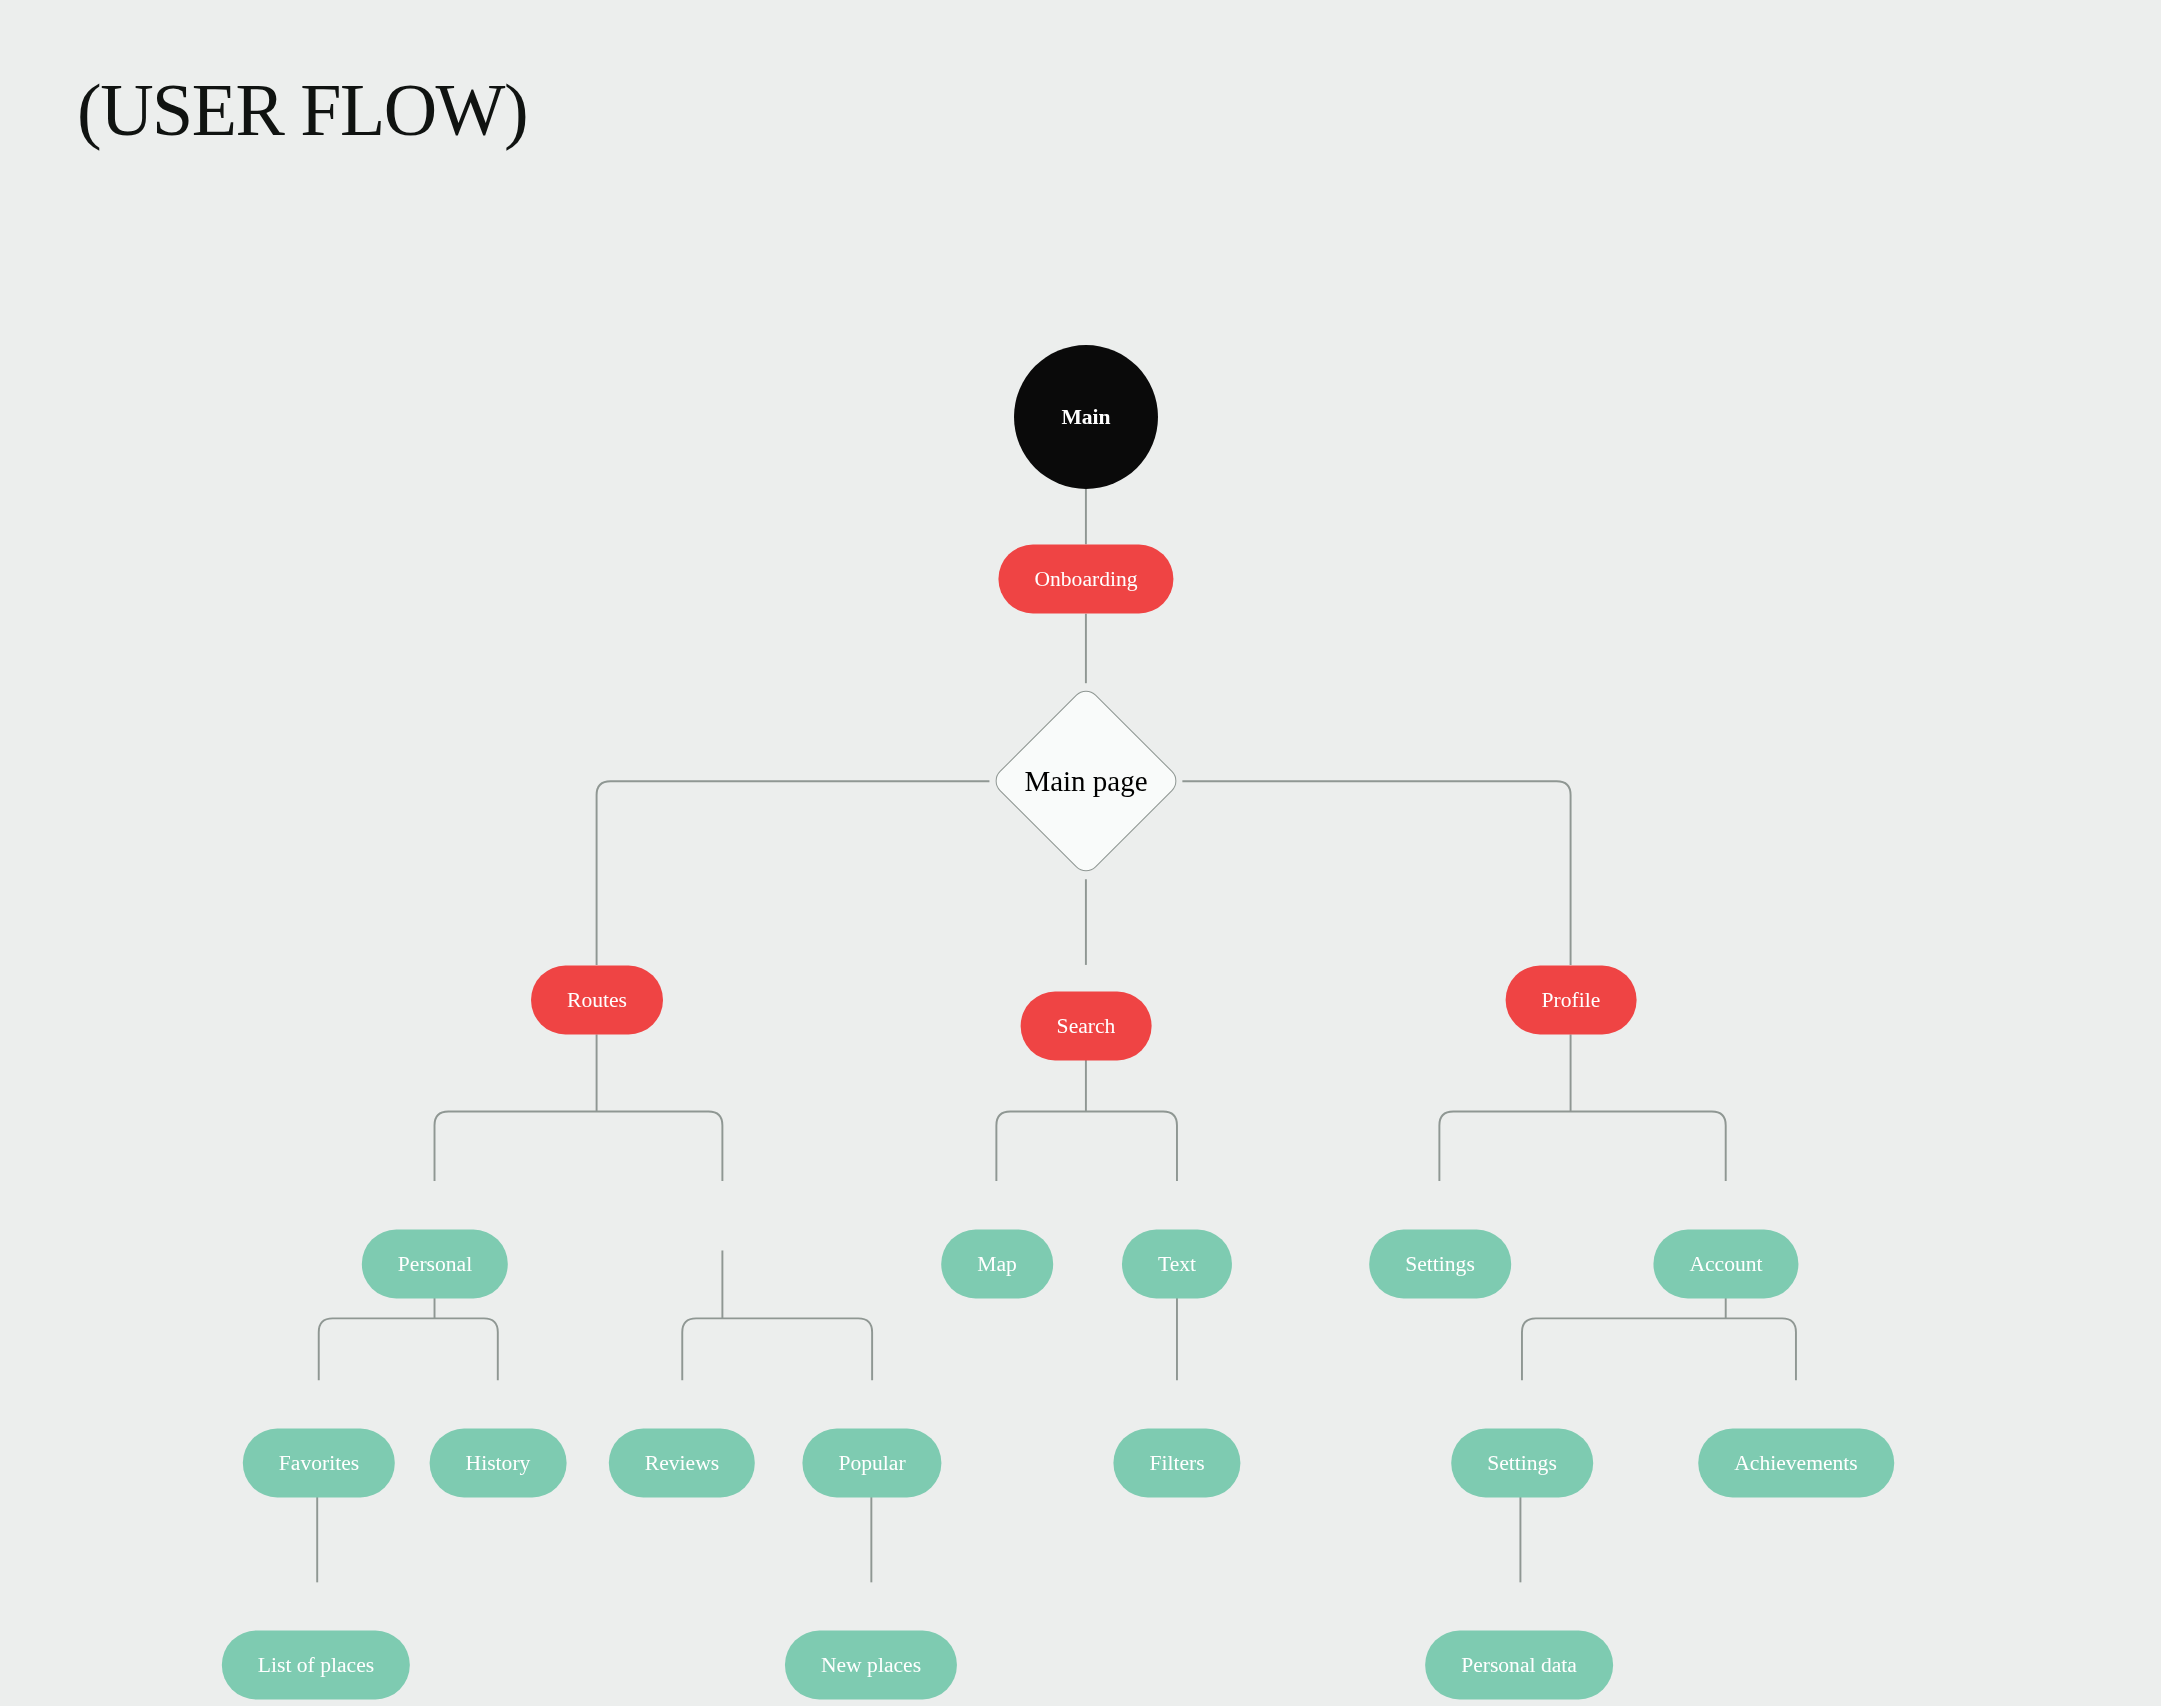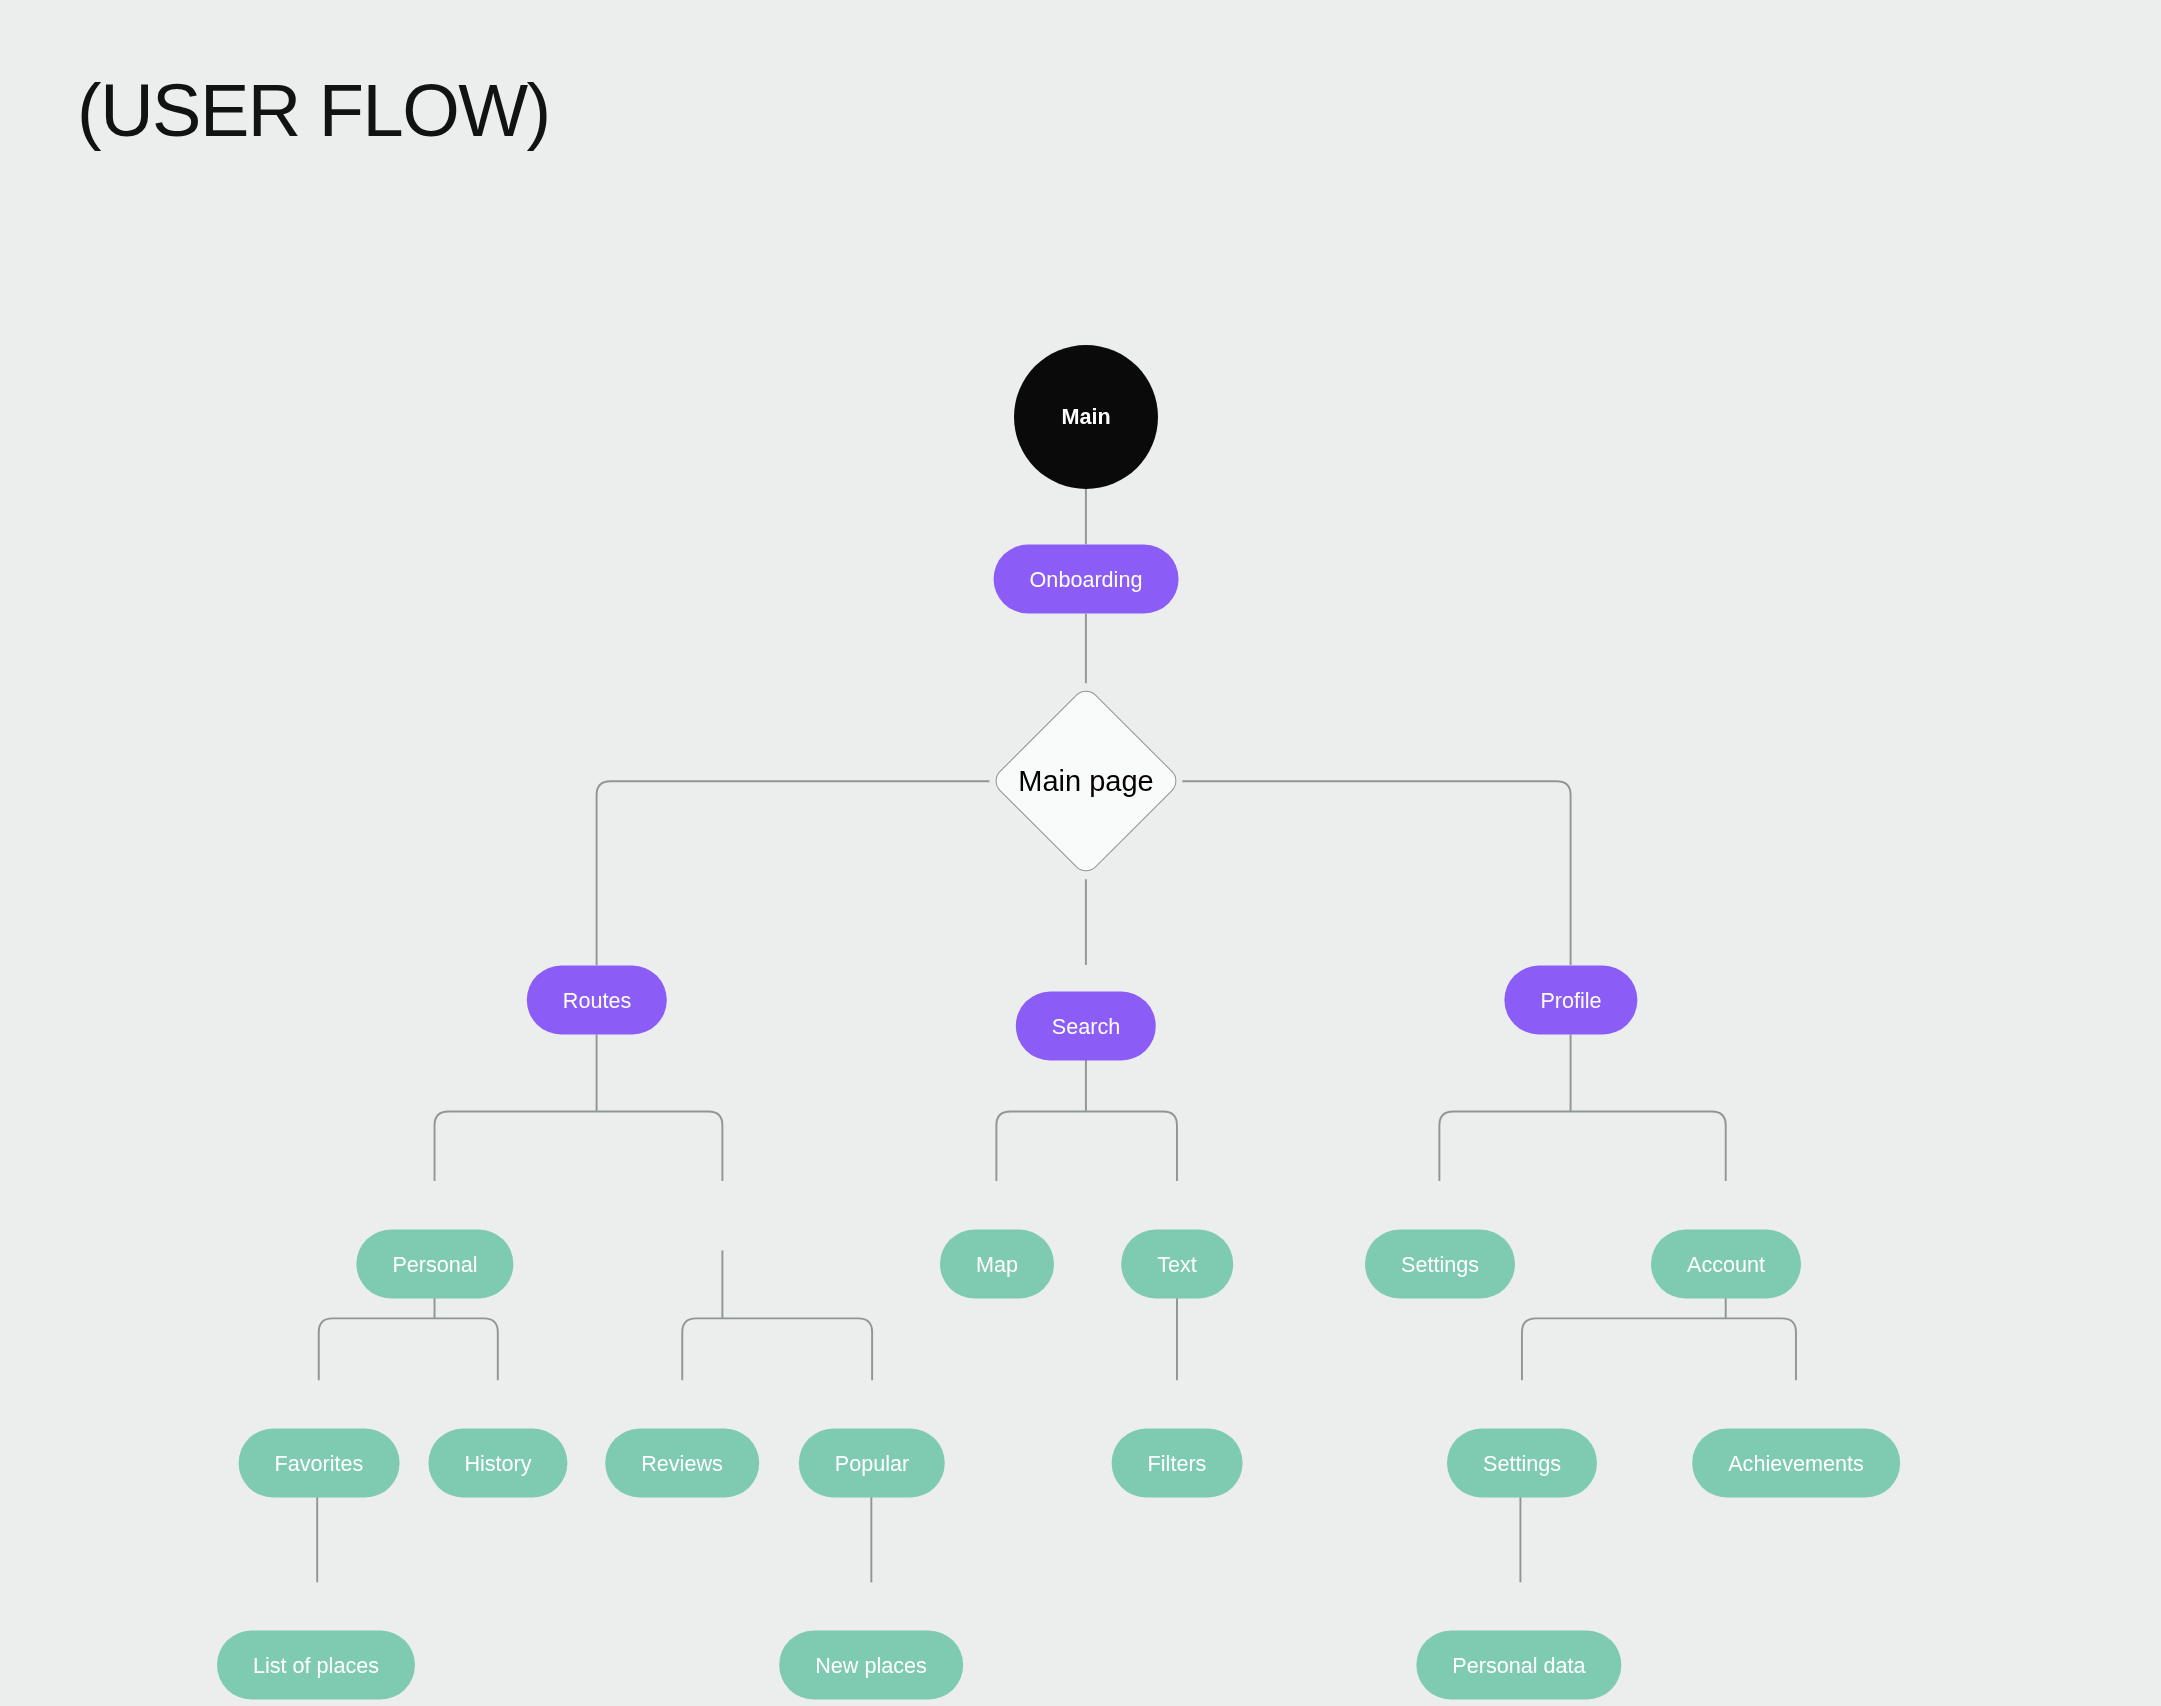--- a/index.html
+++ b/index.html
@@ -8,20 +8,21 @@
     width: 2161px;
     height: 1706px;
     background: #eceeed;
     font-family: "Liberation Sans", sans-serif;
     overflow: hidden;
   }
   .canvas {
     position: relative;
     width: 2161px;
     height: 1706px;
+    font-family: Liberation Serif, serif;
   }
   .title {
     position: absolute;
     left: 77px;
     top: 68px;
     margin: 0;
     font-size: 74px;
     font-weight: 500;
     letter-spacing: -1.5px;
     color: #101311;
@@ -46,21 +47,21 @@
     display: flex;
     align-items: center;
     justify-content: center;
     padding: 0 36px;
     color: #ffffff;
     font-size: 21.6px;
     white-space: nowrap;
     z-index: 2;
     box-sizing: border-box;
   }
-  .node.dark { background: #8b5cf6; }
+  .node.dark { background: #ef4444; }
   .node.light { background: #7ecbb1; margin-top: 48px; }
   .node.start {
     width: 144px;
     height: 144px;
     border-radius: 50%;
     background: #0a0a0a;
     font-weight: 700;
     padding: 0;
   }
   .decision {

